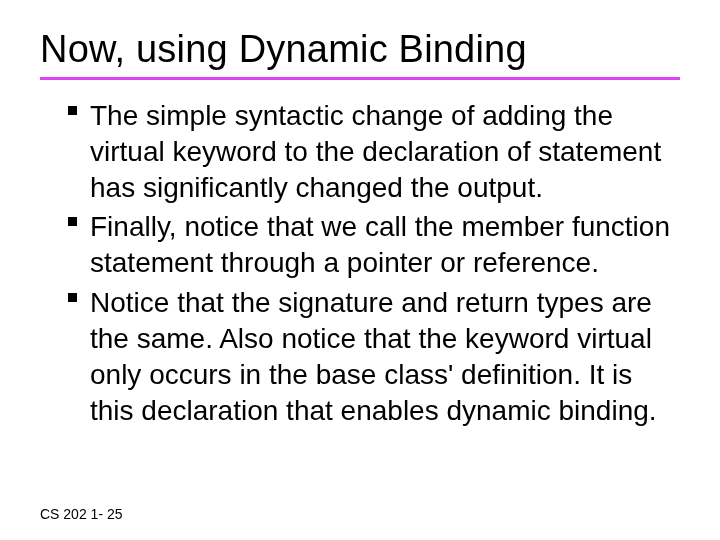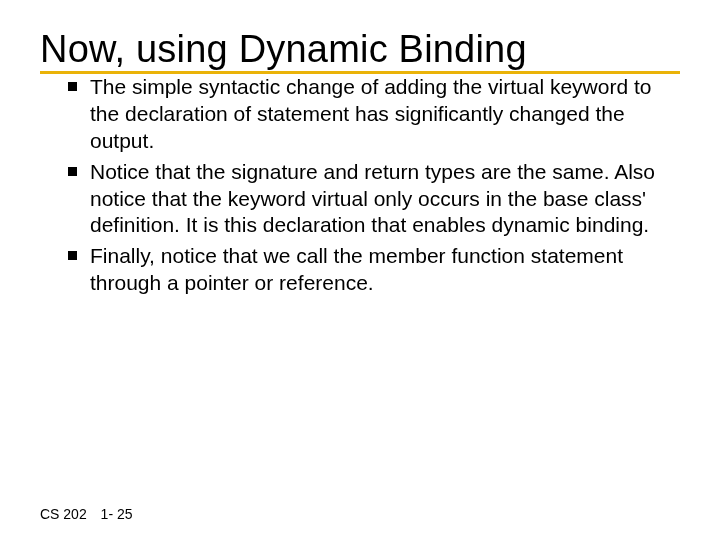--- a/index.html
+++ b/index.html
@@ -1,43 +1,43 @@
 <!DOCTYPE html>
 <html><head>
 <meta charset="utf-8">
 <style>
   * { margin: 0; padding: 0; box-sizing: border-box; }
   html, body { width: 720px; height: 540px; background: #fff; font-family: Arial, Helvetica, sans-serif; color: #000; }
   .slide { width: 720px; height: 540px; position: relative; padding: 28px 40px 0 40px; }
-  .title-wrap { border-bottom: 3px solid #eab308; }
+  .title-wrap { border-bottom: 3px solid #d946ef; padding-bottom: 6px; margin-bottom: 18px; }
   .title { font-size: 38px; font-weight: 400; letter-spacing: 0.2px; }
   .bullets { list-style: none; padding-left: 28px; }
-  .bullets li { position: relative; font-size: 21px; line-height: 1.28; margin-bottom: 4px; padding-left: 22px; }
+  .bullets li { position: relative; font-size: 28px; line-height: 1.28; margin-bottom: 4px; padding-left: 22px; }
   .bullets li .sq { position: absolute; left: 0; top: 8px; width: 9px; height: 9px; background: #000; }
   .footer { position: absolute; bottom: 18px; left: 40px; font-size: 14px; }
-  .footer .course { margin-right: 10px; }
+  .footer .course { }
 </style>
 </head>
 <body>
 
 <div class="slide">
   <div class="title-wrap">
     <h1 class="title">Now, using Dynamic Binding</h1>
   </div>
   <ul class="bullets">
     <li>
       <span class="sq"></span>
       <span>The simple syntactic change of adding the virtual keyword to the declaration of statement has significantly changed the output.</span>
     </li>
     <li>
       <span class="sq"></span>
-      <span>Notice that the signature and return types are the same. Also notice that the keyword virtual only occurs in the base class' definition. It is this declaration that enables dynamic binding.</span>
+      <span>Finally, notice that we call the member function statement through a pointer or reference.</span>
     </li>
     <li>
       <span class="sq"></span>
-      <span>Finally, notice that we call the member function statement through a pointer or reference.</span>
+      <span>Notice that the signature and return types are the same. Also notice that the keyword virtual only occurs in the base class' definition. It is this declaration that enables dynamic binding.</span>
     </li>
   </ul>
   <div class="footer">
     <span class="course">CS 202</span>
     <span>1- 25</span>
   </div>
 </div>
 
 </body></html>

